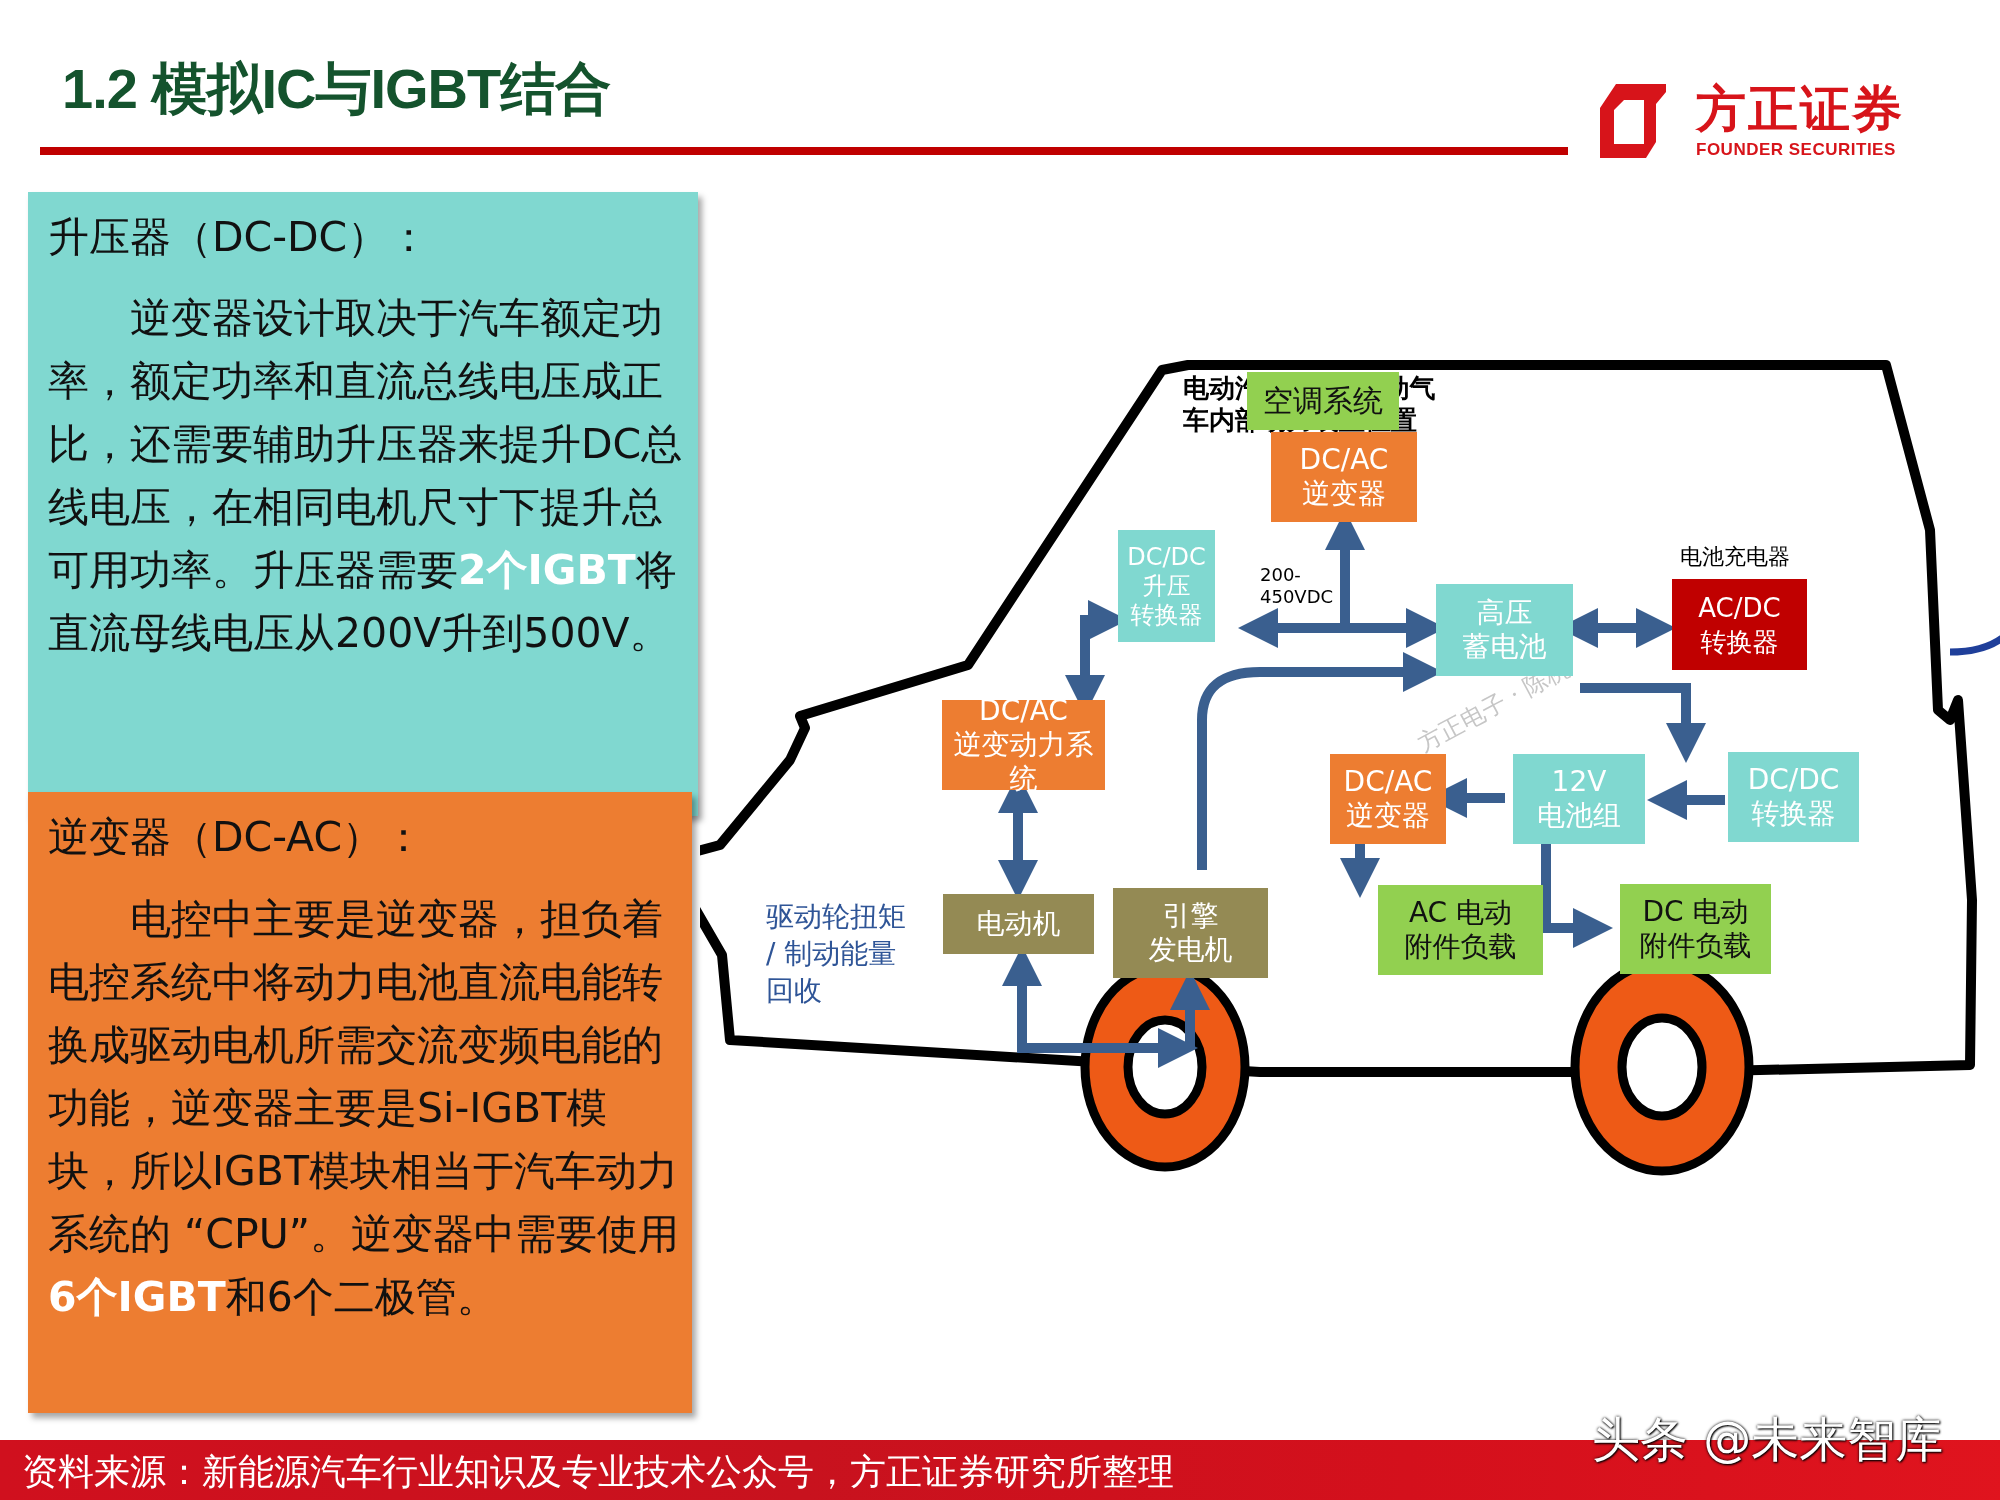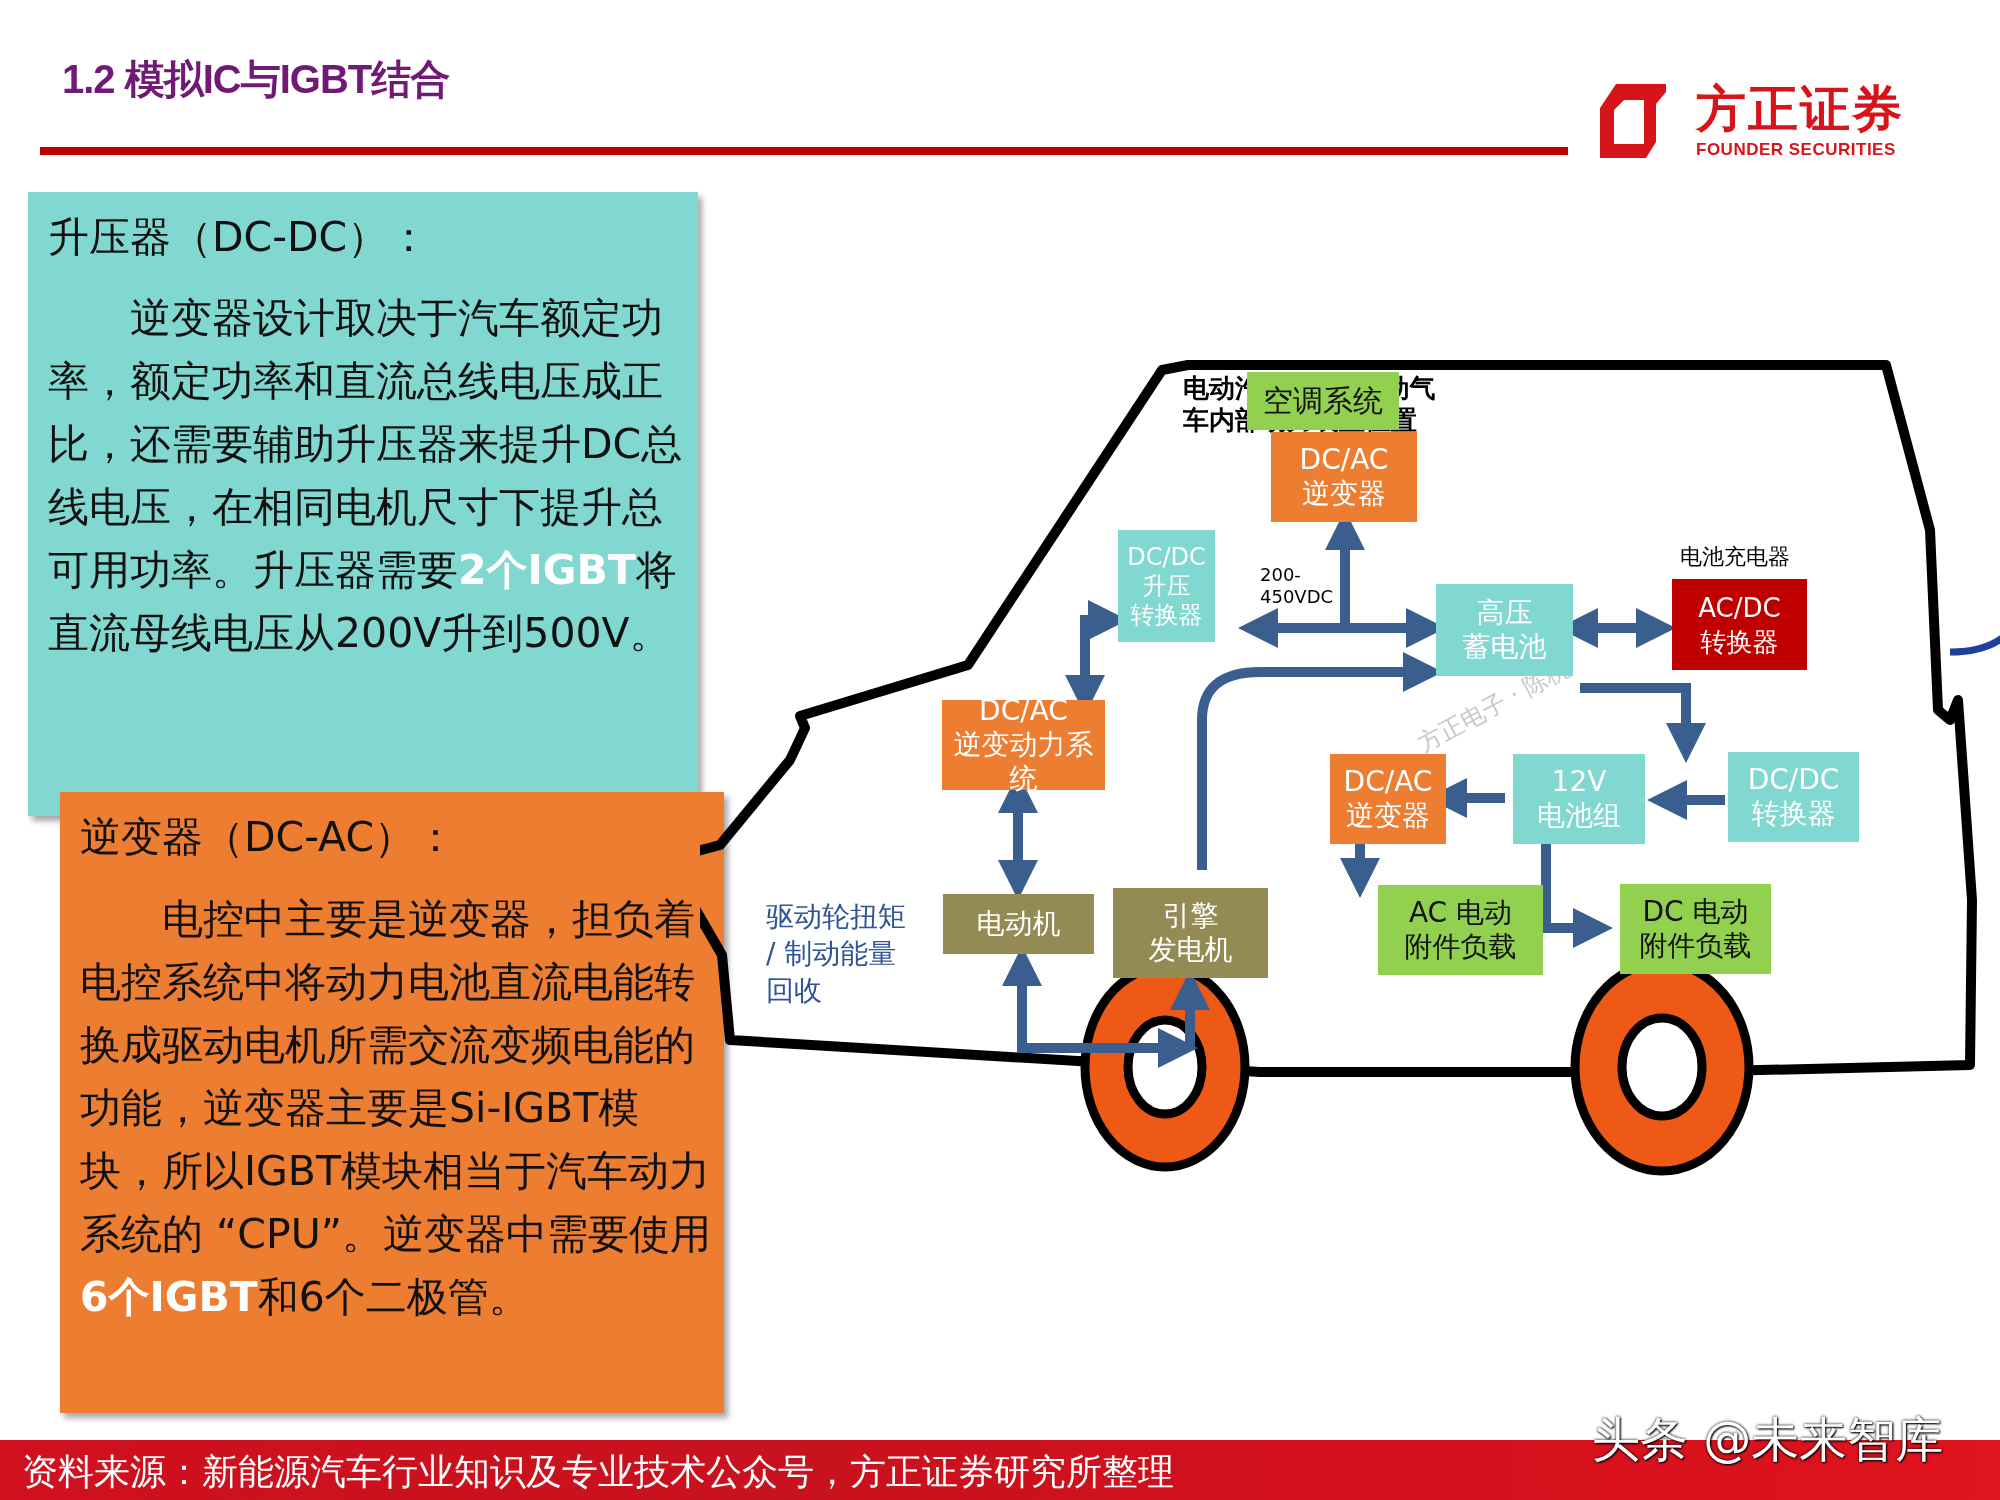--- a/index.html
+++ b/index.html
@@ -1,28 +1,28 @@
 <!DOCTYPE html>
 <html><head>
 <meta charset="utf-8">
 <style>
   html, body { margin:0; padding:0; }
   body { width:2000px; height:1500px; position:relative; background:#ffffff; overflow:hidden;
          font-family:"DejaVu Sans","Liberation Sans",sans-serif; }
-  .title { position:absolute; left:62px; top:52px; font-size:40px; font-weight:bold; color:#701a75;
+  .title { position:absolute; left:62px; top:52px; font-size:56px; font-weight:bold; color:#14532d;
            font-family:"Liberation Sans","DejaVu Sans",sans-serif; letter-spacing:-1px; }
   .rule { position:absolute; left:40px; top:147px; width:1528px; height:8px; background:#C00000; }
   .logo { position:absolute; left:1598px; top:76px; width:330px; height:90px; }
   .logo-mark { position:absolute; left:0; top:6px; width:70px; height:80px; }
   .logo-cn { position:absolute; left:98px; top:0px; font-size:50px; font-weight:bold; color:#D7141A; letter-spacing:2px; }
   .logo-en { position:absolute; left:98px; top:64px; font-size:17px; font-weight:bold; color:#D7141A; letter-spacing:0.5px;
              font-family:"Liberation Sans","DejaVu Sans",sans-serif; }
   .panel { position:absolute; box-shadow:4px 5px 6px rgba(0,0,0,0.35); color:#111; }
   .panel-teal { left:28px; top:192px; width:670px; height:624px; background:#80D8D0; }
-  .panel-orange { left:28px; top:792px; width:664px; height:621px; background:#ED7D31;margin-left:32px; }
+  .panel-orange { left:28px; top:792px; width:664px; height:621px; background:#ED7D31; }
   .panel-head { position:absolute; left:20px; top:18px; font-size:41px; white-space:nowrap; }
   .panel-body { position:absolute; left:20px; top:95px; width:640px; font-size:41px; line-height:63px; text-indent:82px; }
   .panel-orange .panel-body { top:96px; line-height:63px; }
   .hl { color:#ffffff; font-weight:bold; }
   .diagram { position:absolute; left:700px; top:320px; width:1300px; height:870px; }
   .box { position:absolute; display:flex; flex-direction:column; align-items:center; justify-content:center;
          text-align:center; font-size:28px; line-height:34px; color:#ffffff; }
   .teal { background:#80D8D0; }
   .orange { background:#ED7D31; }
   .green { background:#92D050; color:#111; }

